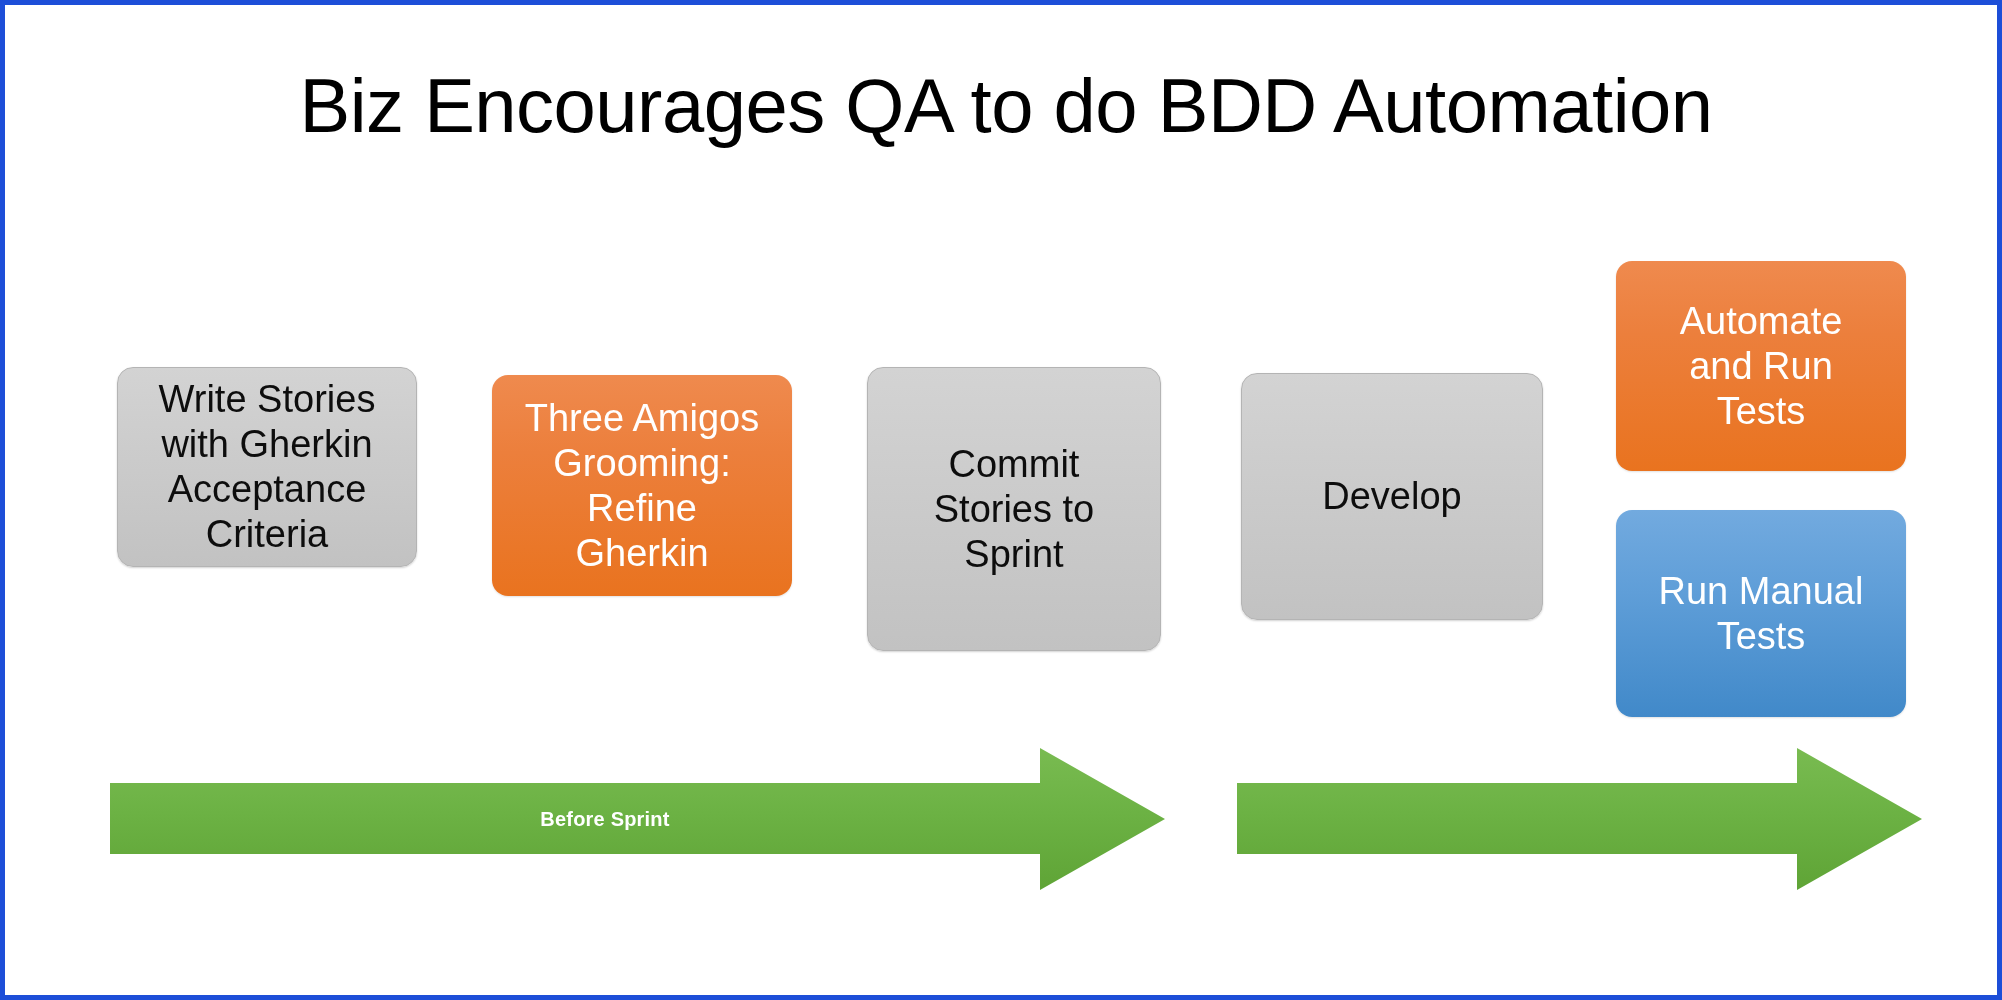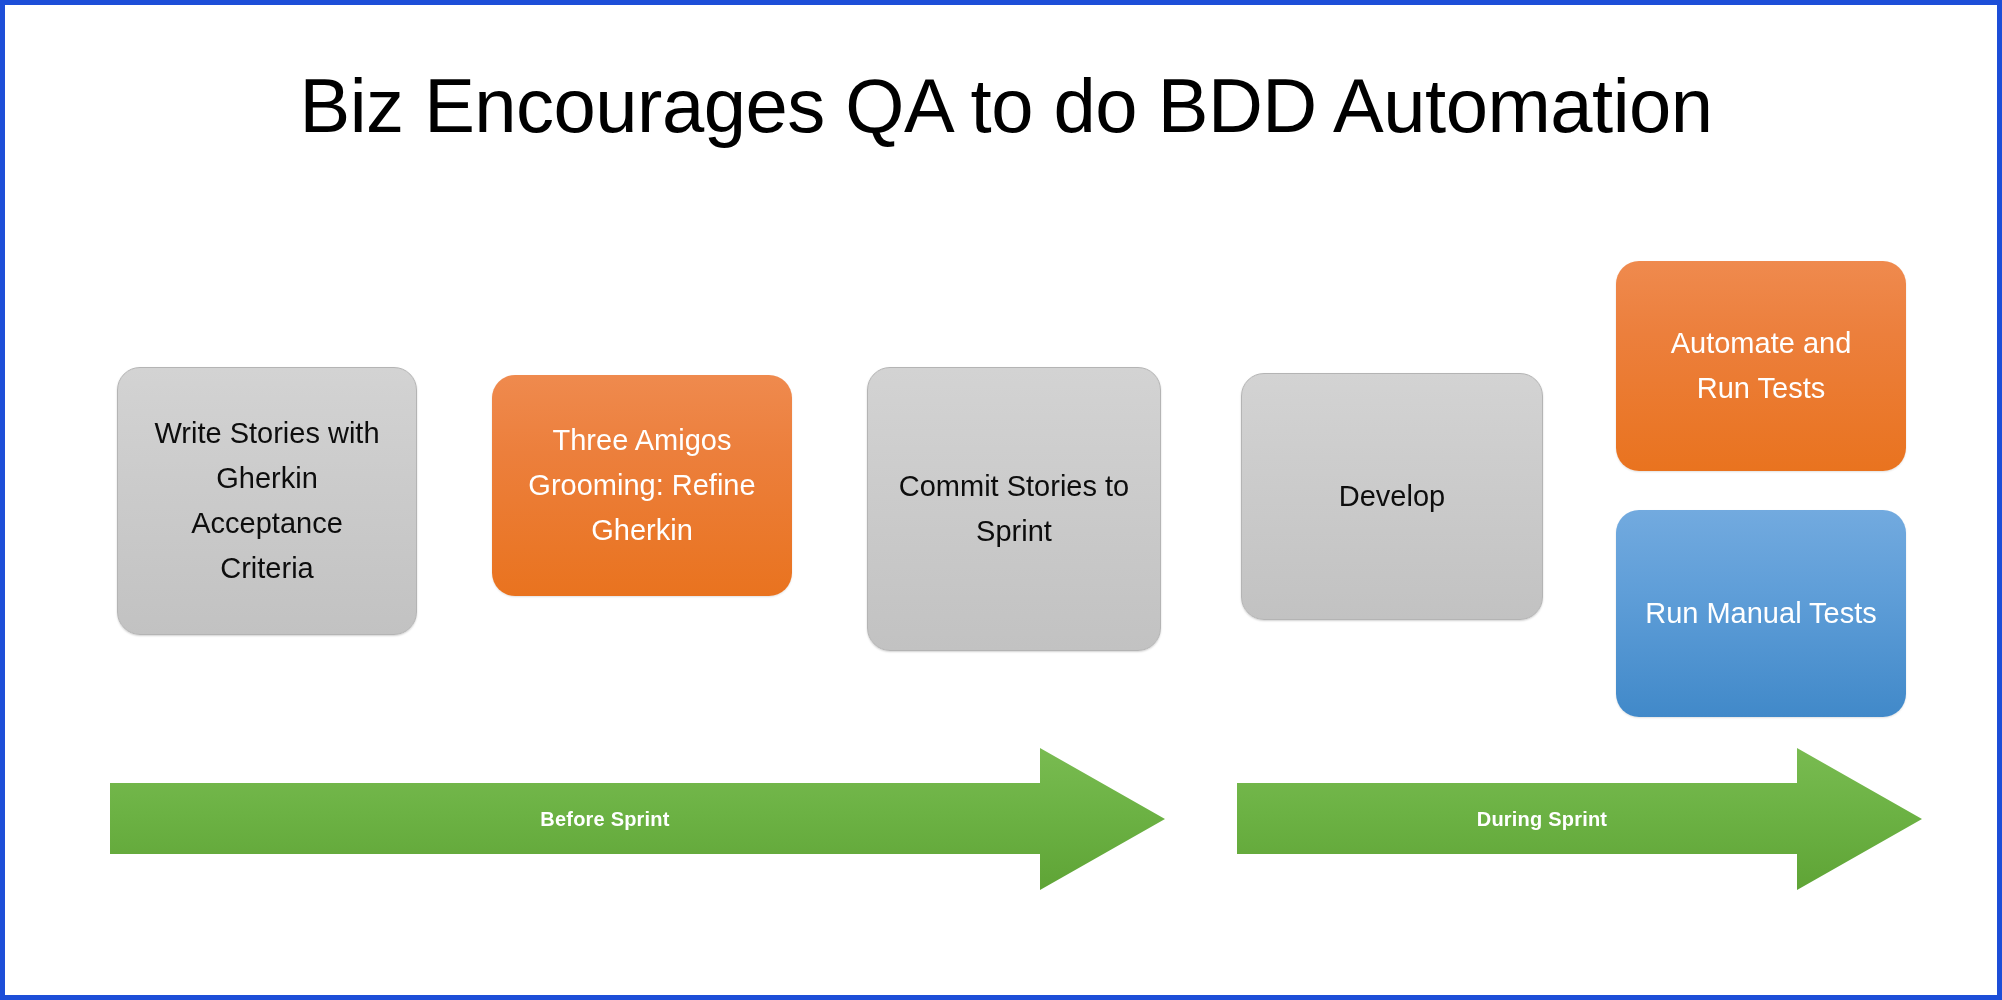--- a/index.html
+++ b/index.html
@@ -30,26 +30,26 @@
     font-size: 76px;
     line-height: 92px;
     font-weight: 400;
     color: #000000;
     letter-spacing: -0.5px;
     white-space: nowrap;
   }
   .node {
     position: absolute;
     box-sizing: border-box;
-    border-radius: 23px;
+    border-radius: 16px;
     display: flex;
     align-items: center;
     justify-content: center;
     text-align: center;
-    font-size: 29px;
+    font-size: 38px;
     line-height: 45px;
     font-weight: 400;
     padding: 4px 29px;
   }
   .node .label { display: block; }
   .node-gray {
     background: linear-gradient(180deg, #d3d3d3 0%, #cccccc 40%, #c2c2c2 100%);
     border: 1px solid #b4b4b4;
     color: #0d0d0d;
     box-shadow: 0 1px 2px rgba(0,0,0,0.18);
@@ -59,21 +59,21 @@
     color: #ffffff;
     box-shadow: 0 1px 2px rgba(0,0,0,0.12);
   }
   .node-blue {
     background: linear-gradient(180deg, #72aadf 0%, #5f9ed8 40%, #4189c9 100%);
     color: #ffffff;
     box-shadow: 0 1px 2px rgba(0,0,0,0.12);
   }
 
   
-  #box-write-stories   { left: 112px; top: 362px; width: 300px; height: 268px; }
+  #box-write-stories   { left: 112px; top: 362px; width: 300px; height: 200px; }
   #box-three-amigos    { left: 487px; top: 370px; width: 300px; height: 221px; }
   #box-commit-stories  { left: 862px; top: 362px; width: 294px; height: 284px; }
   #box-develop         { left: 1236px; top: 368px; width: 302px; height: 247px; }
   #box-automate-run    { left: 1611px; top: 256px; width: 290px; height: 210px; }
   #box-run-manual      { left: 1611px; top: 505px; width: 290px; height: 207px; }
 
   
   .arrow {
     position: absolute;
     top: 743px;
@@ -147,16 +147,15 @@
     <svg width="685" height="142" viewBox="0 0 685 142">
       <defs>
         <linearGradient id="grnB" x1="0" y1="0" x2="0" y2="1">
           <stop offset="0%" stop-color="#79bb51"></stop>
           <stop offset="45%" stop-color="#6cb244"></stop>
           <stop offset="100%" stop-color="#5fa436"></stop>
         </linearGradient>
       </defs>
       <polygon points="0,35 560,35 560,0 685,71 560,142 560,106 0,106" fill="url(#grnB)"></polygon>
     </svg>
-    <div class="arrow-text">During Sprint</div>
   </div>
 
 </div>
 
 </body></html>

